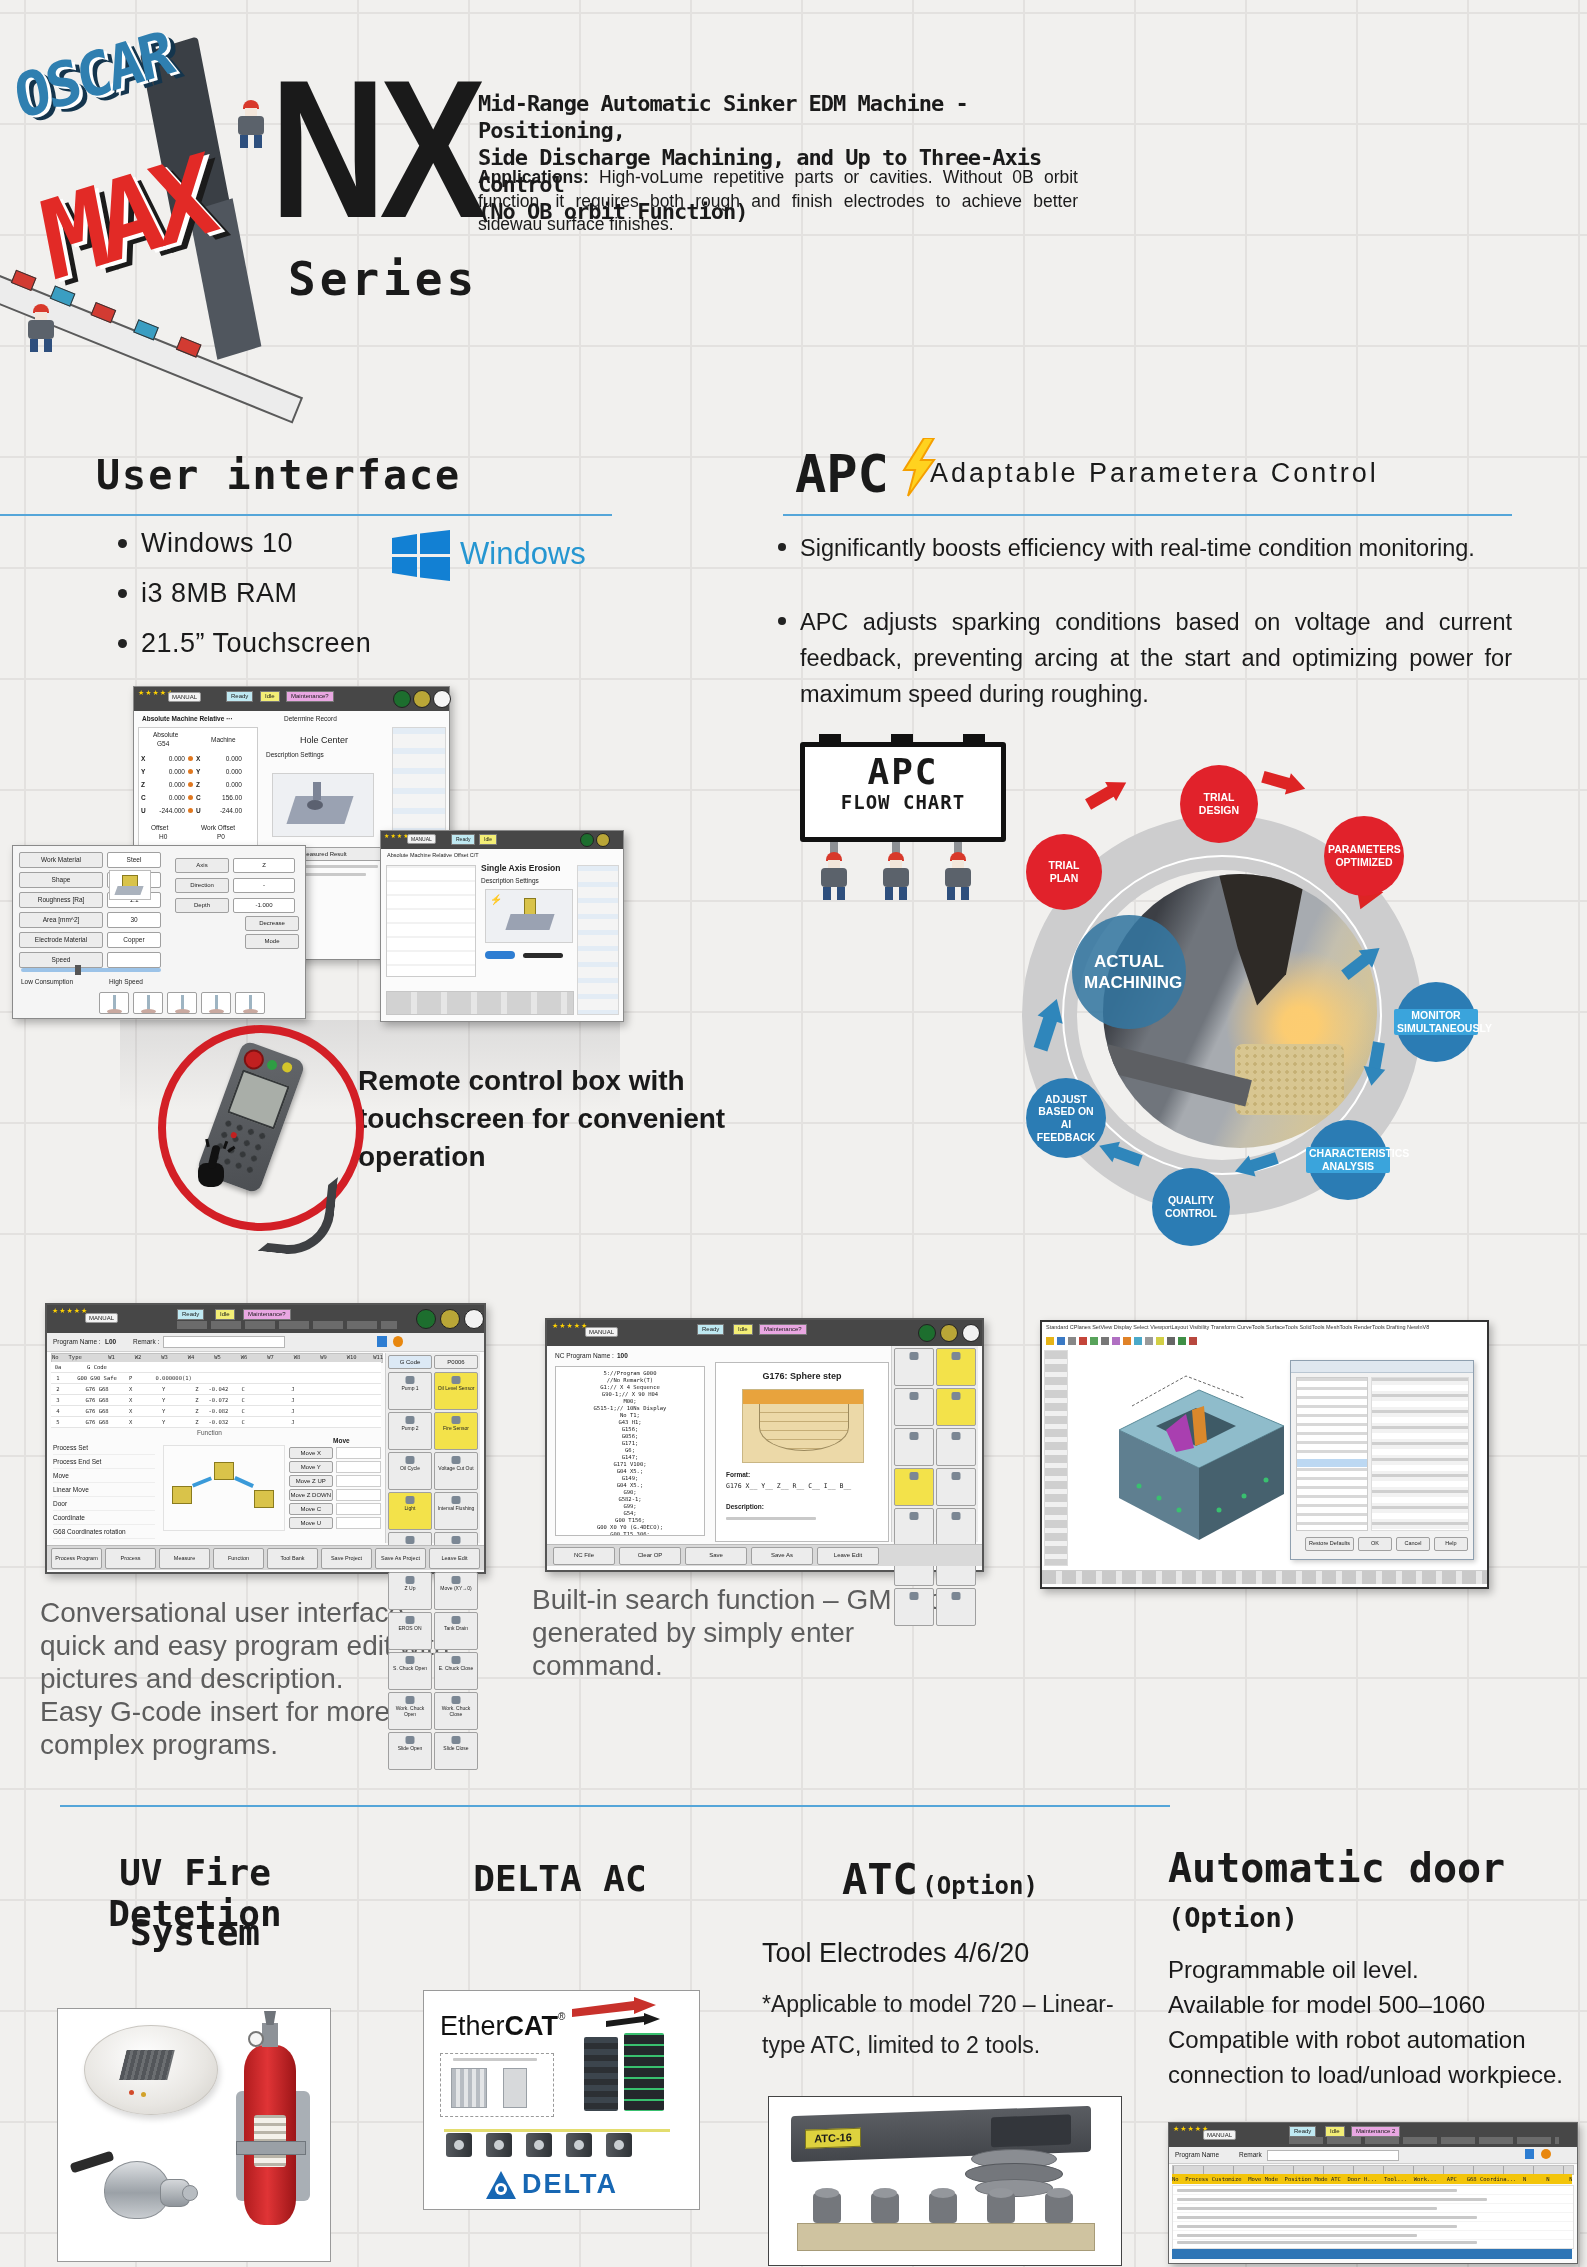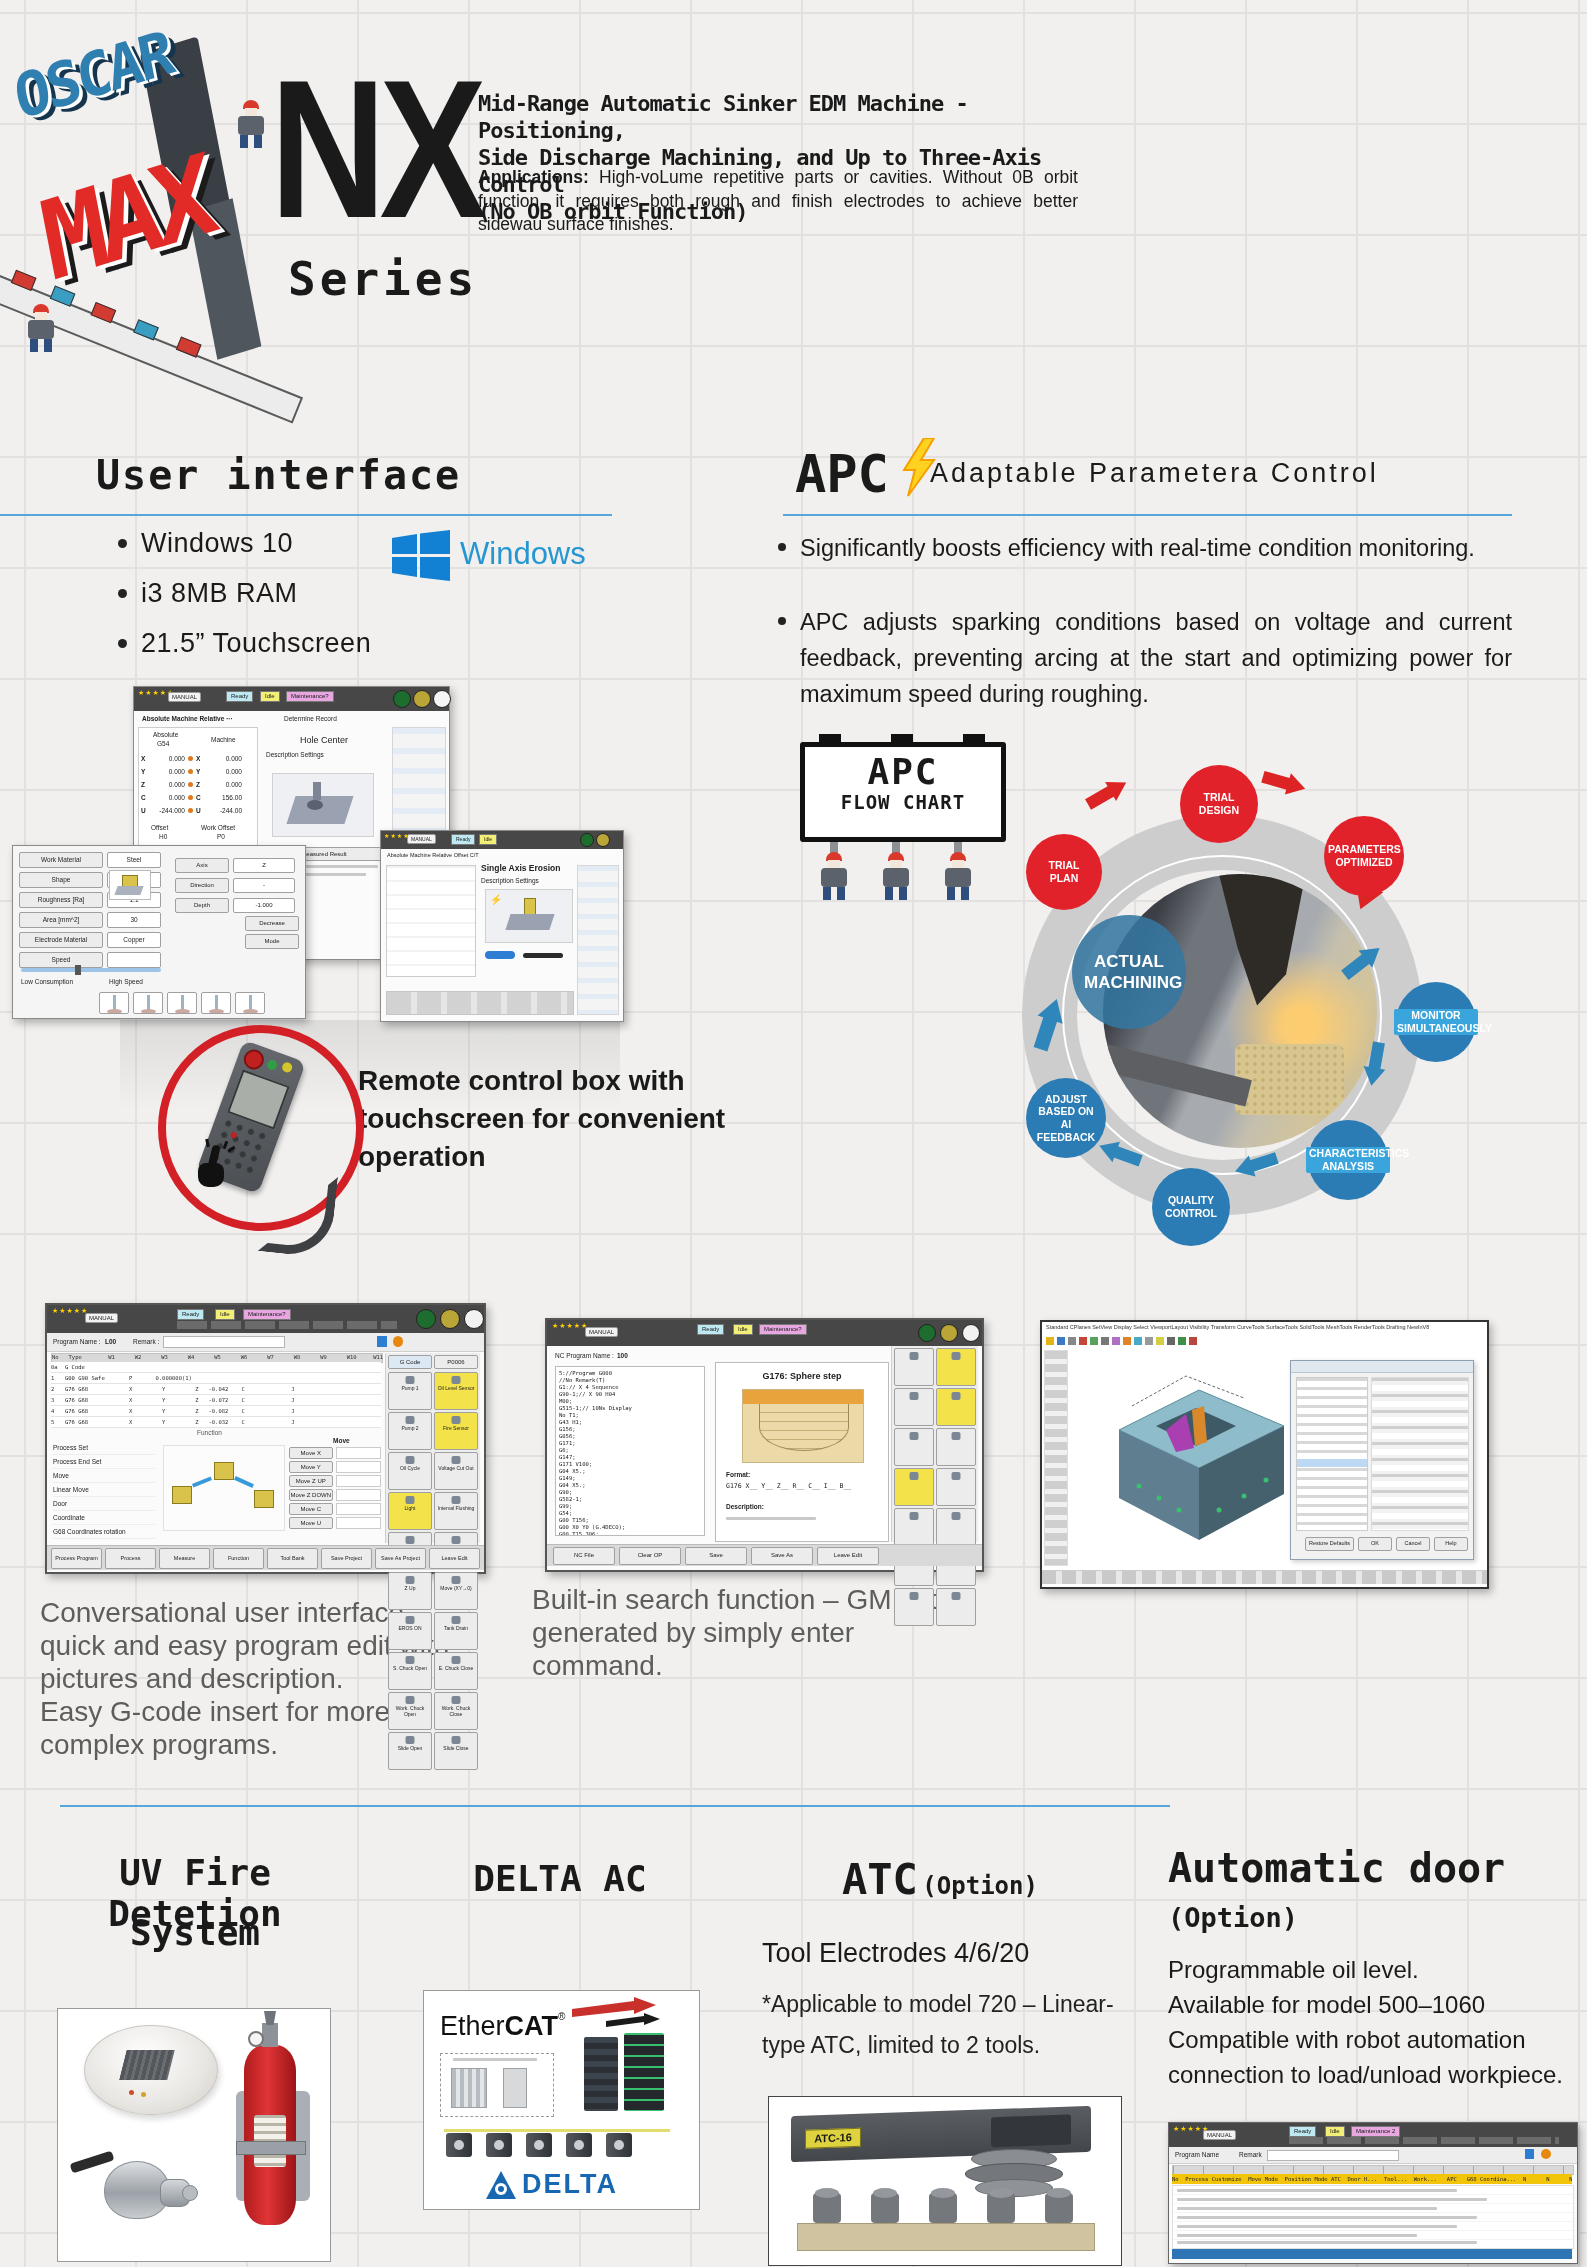--- a/index.html
+++ b/index.html
@@ -59,21 +59,21 @@
   .c-cy{background:#bfe9f2;} .c-ye{background:#f3ee76;} .c-pu{background:#e9a7e2;}
   .mchip{display:inline-block;background:#f2f2f2;border:1px solid #999;color:#222;font-size:6px;padding:1px 3px;border-radius:2px;}
   .logodot{display:inline-block;width:16px;height:16px;border-radius:50%;vertical-align:middle;margin-left:3px;border:1px solid #222;}
   .mtx{font-size:6.5px;color:#222;}
   .bar{background:#c9c9c9;height:3px;border-radius:1px;}
   .btn{background:#ececec;border:1px solid #a0a0a0;border-radius:2px;font-size:6px;text-align:center;color:#222;overflow:hidden;}
   .yl{background:#f3e24a !important;}
   .sbgrid{display:grid;grid-template-columns:1fr 1fr;gap:2px;}
   .sbgrid .btn{height:24px;font-size:5px;line-height:6px;padding-top:12px;position:relative;}
   .sbgrid .btn::before{content:"";position:absolute;left:50%;top:3px;width:9px;height:8px;transform:translateX(-50%);background:#7b8794;border-radius:2px;}
-  .coderow{font-family:"DejaVu Sans Mono",monospace;font-size:5.5px;line-height:7px;white-space:pre;}
+  .coderow{font-family:"DejaVu Sans Mono",monospace;font-size:5.5px;line-height:7px;white-space:pre;text-align:center;}
   .fcap{position:absolute;color:#5d5d5d;font-size:28px;line-height:33px;white-space:pre-line;}
   
   .card{position:absolute;background:#fff;border:1px solid #9a9a9a;}
   .bh{font-family:"DejaVu Sans Mono",monospace;font-weight:bold;text-align:center;}
   .door-line{font-size:24px;line-height:35px;}
   .elecglyph{display:inline-block;width:3px;height:15px;background:#9eb4c2;position:relative;}
   .elecglyph::after{content:"";position:absolute;left:-6px;bottom:-4px;width:15px;height:5px;background:#c9a9a0;border-radius:50%;}
 </style>
 </head>
 <body>

